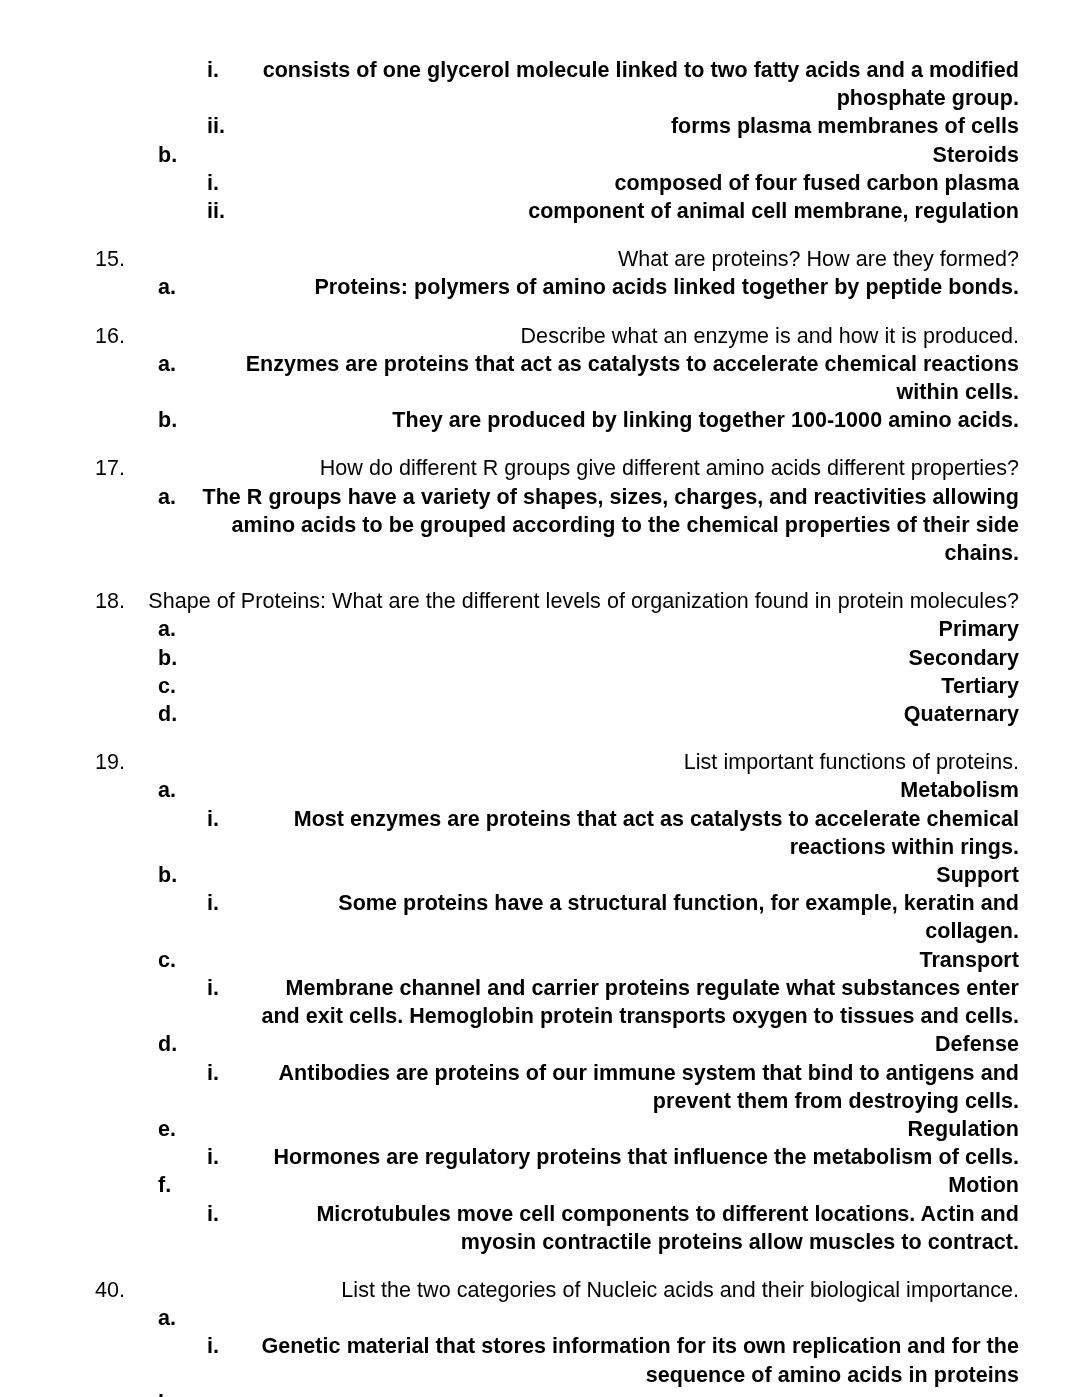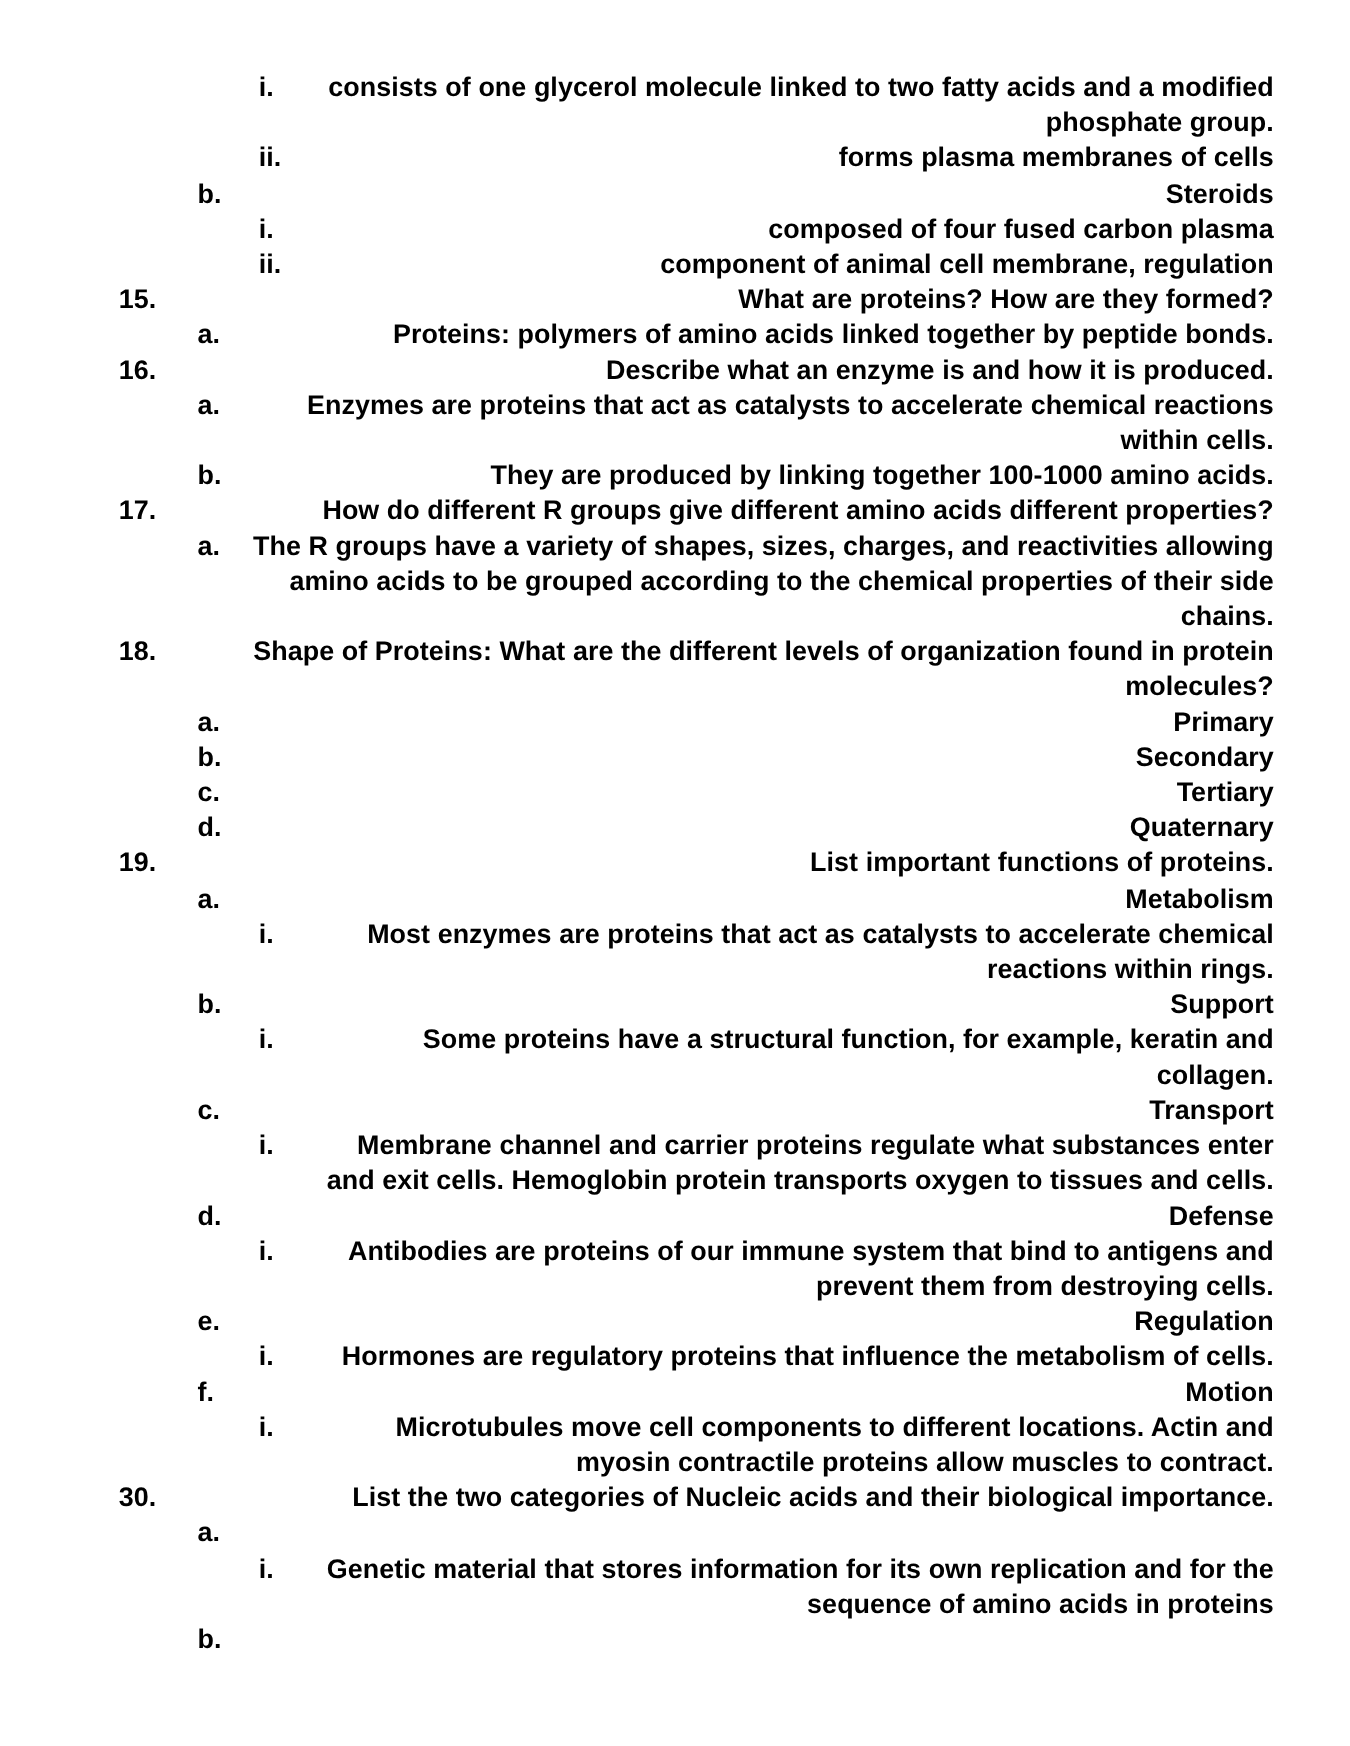--- a/index.html
+++ b/index.html
@@ -41,21 +41,22 @@
   }
 
   .text {
     flex: 1 1 auto;
     text-align: right;
   }
 
   
   .lvl-num {
     padding-left: 0px;
-    font-weight: 700;
+    font-weight: 400;
+    margin-top: 20px;
   }
   .lvl-num > .marker {
     width: 40px;
   }
   .lvl-num > .text {
     max-width: 905px;
   }
 
   
   .lvl-alpha {
@@ -200,21 +201,21 @@
       </div>
       <div class="row lvl-alpha">
         <span class="marker">f.</span>
         <span class="text">Motion</span>
       </div>
       <div class="row lvl-roman">
         <span class="marker">i.</span>
         <span class="text">Microtubules move cell components to different locations. Actin and myosin contractile proteins allow muscles to contract.</span>
       </div>
       <div class="row lvl-num">
-        <span class="marker">30.</span>
+        <span class="marker">40.</span>
         <span class="text">List the two categories of Nucleic acids and their biological importance.</span>
       </div>
       <div class="row lvl-alpha">
         <span class="marker">a.</span>
       </div>
       <div class="row lvl-roman">
         <span class="marker">i.</span>
         <span class="text">Genetic material that stores information for its own replication and for the sequence of amino acids in proteins</span>
       </div>
       <div class="row lvl-alpha">

